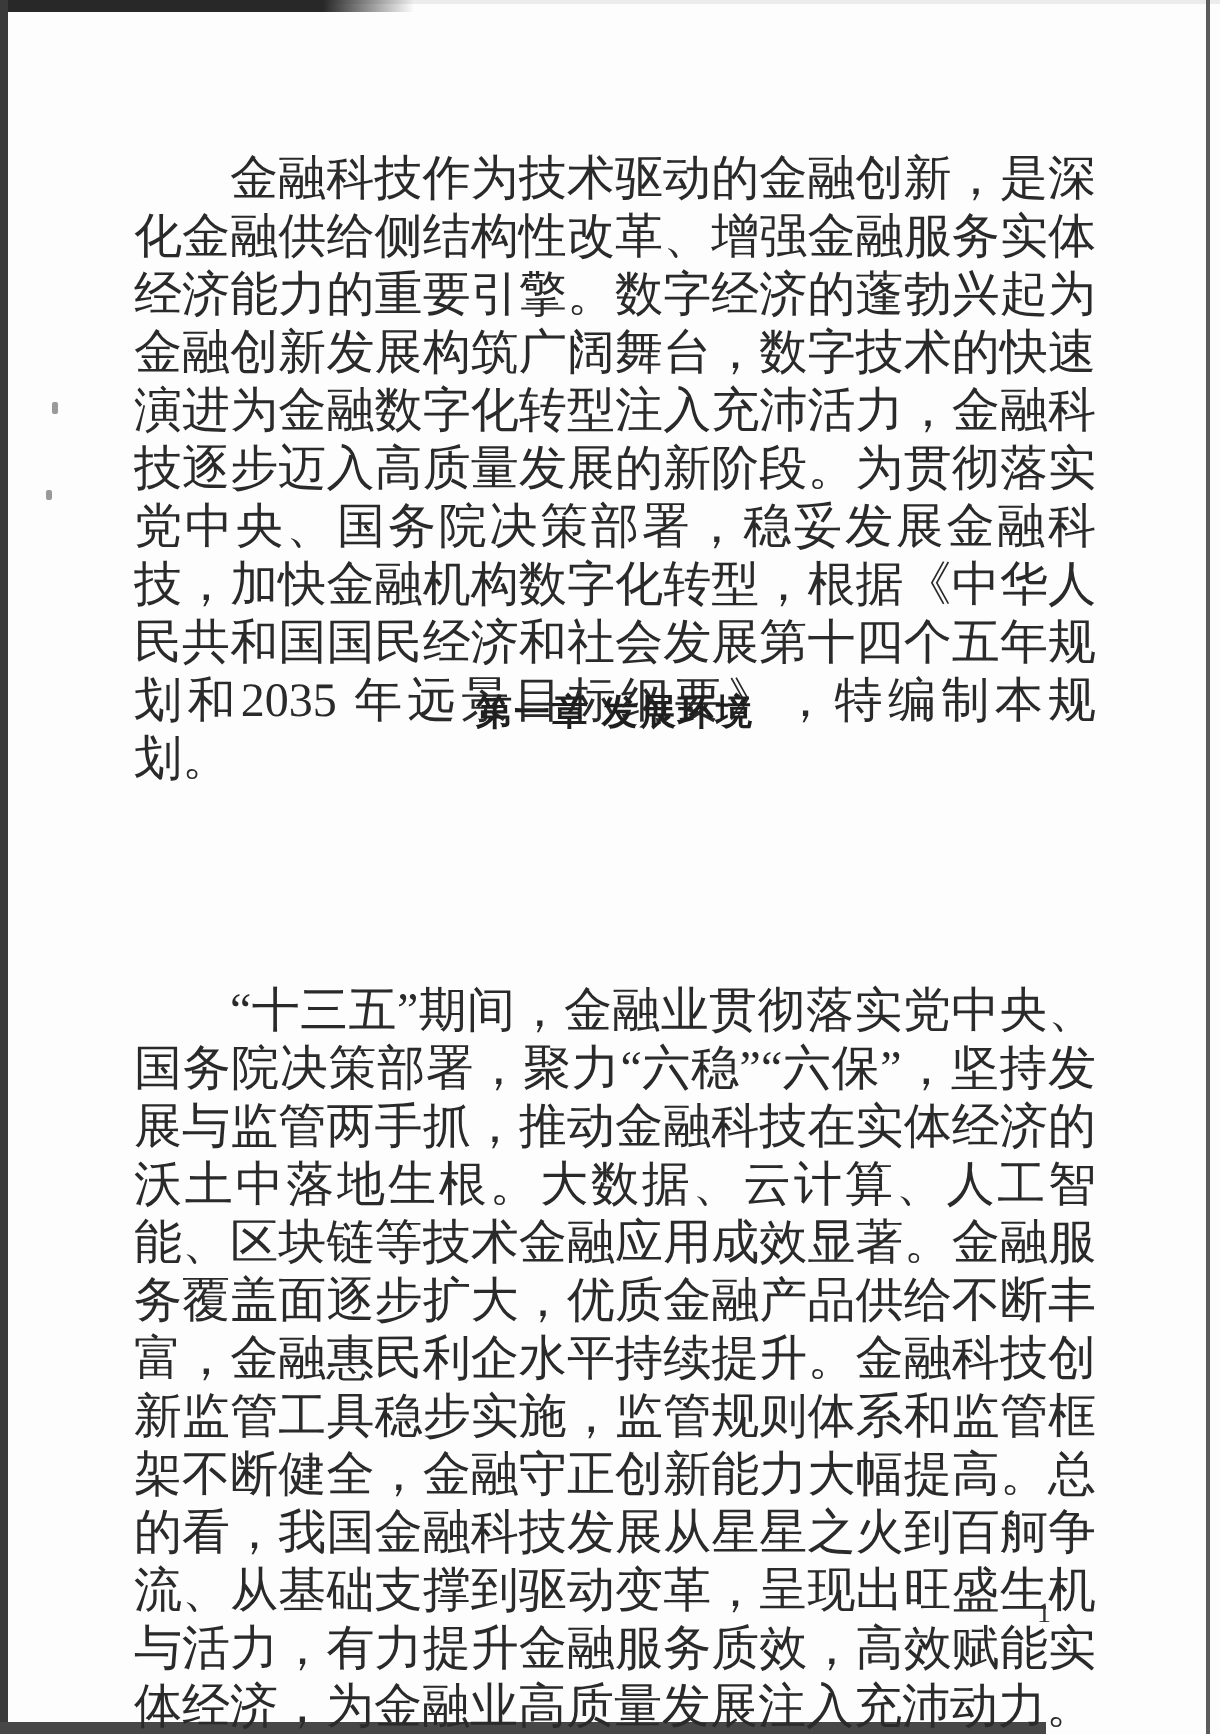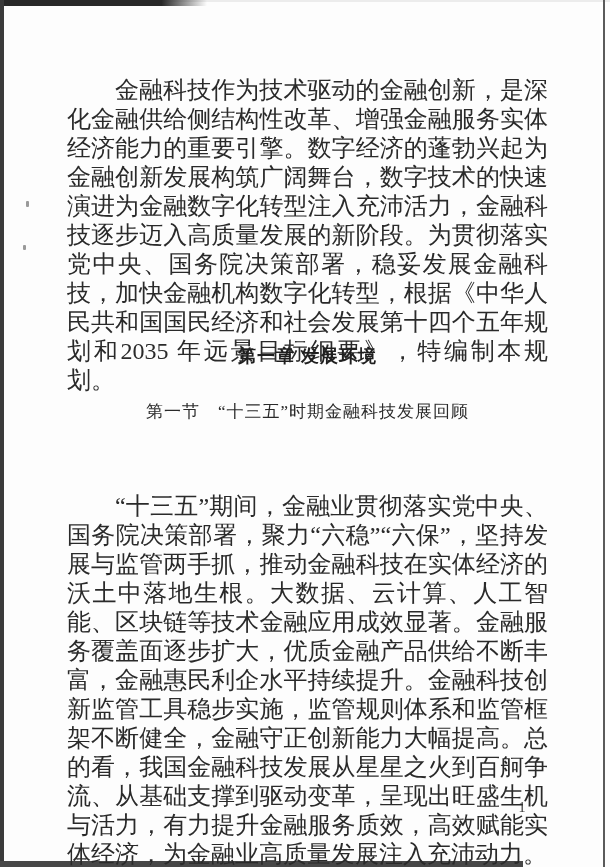--- a/index.html
+++ b/index.html
@@ -100,19 +100,18 @@
   <div class="edge-left"></div>
   <div class="edge-bottom"></div>
   <div class="edge-right"></div>
   <div class="speck speck-1"></div>
   <div class="speck speck-2"></div>
 
   <div class="para para-1">金融科技作为技术驱动的金融创新，是深化金融供给侧结构性改革、增强金融服务实体经济能力的重要引擎。数字经济的蓬勃兴起为金融创新发展构筑广阔舞台，数字技术的快速演进为金融数字化转型注入充沛活力，金融科技逐步迈入高质量发展的新阶段。为贯彻落实党中央、国务院决策部署，稳妥发展金融科技，加快金融机构数字化转型，根据《中华人民共和国国民经济和社会发展第十四个五年规划和2035 年远景目标纲要》，特编制本规划。</div>
 
   <h2 class="chapter-heading">第一章  发展环境</h2>
 
-  <h3 class="section-heading">第一节　“十三五”时期金融科技发展回顾</h3>
 
   <div class="para para-2">“十三五”期间，金融业贯彻落实党中央、国务院决策部署，聚力“六稳”“六保”，坚持发展与监管两手抓，推动金融科技在实体经济的沃土中落地生根。大数据、云计算、人工智能、区块链等技术金融应用成效显著。金融服务覆盖面逐步扩大，优质金融产品供给不断丰富，金融惠民利企水平持续提升。金融科技创新监管工具稳步实施，监管规则体系和监管框架不断健全，金融守正创新能力大幅提高。总的看，我国金融科技发展从星星之火到百舸争流、从基础支撑到驱动变革，呈现出旺盛生机与活力，有力提升金融服务质效，高效赋能实体经济，为金融业高质量发展注入充沛动力。</div>
 
   <div class="page-number">1</div>
 
 </div>
 
 </body></html>

